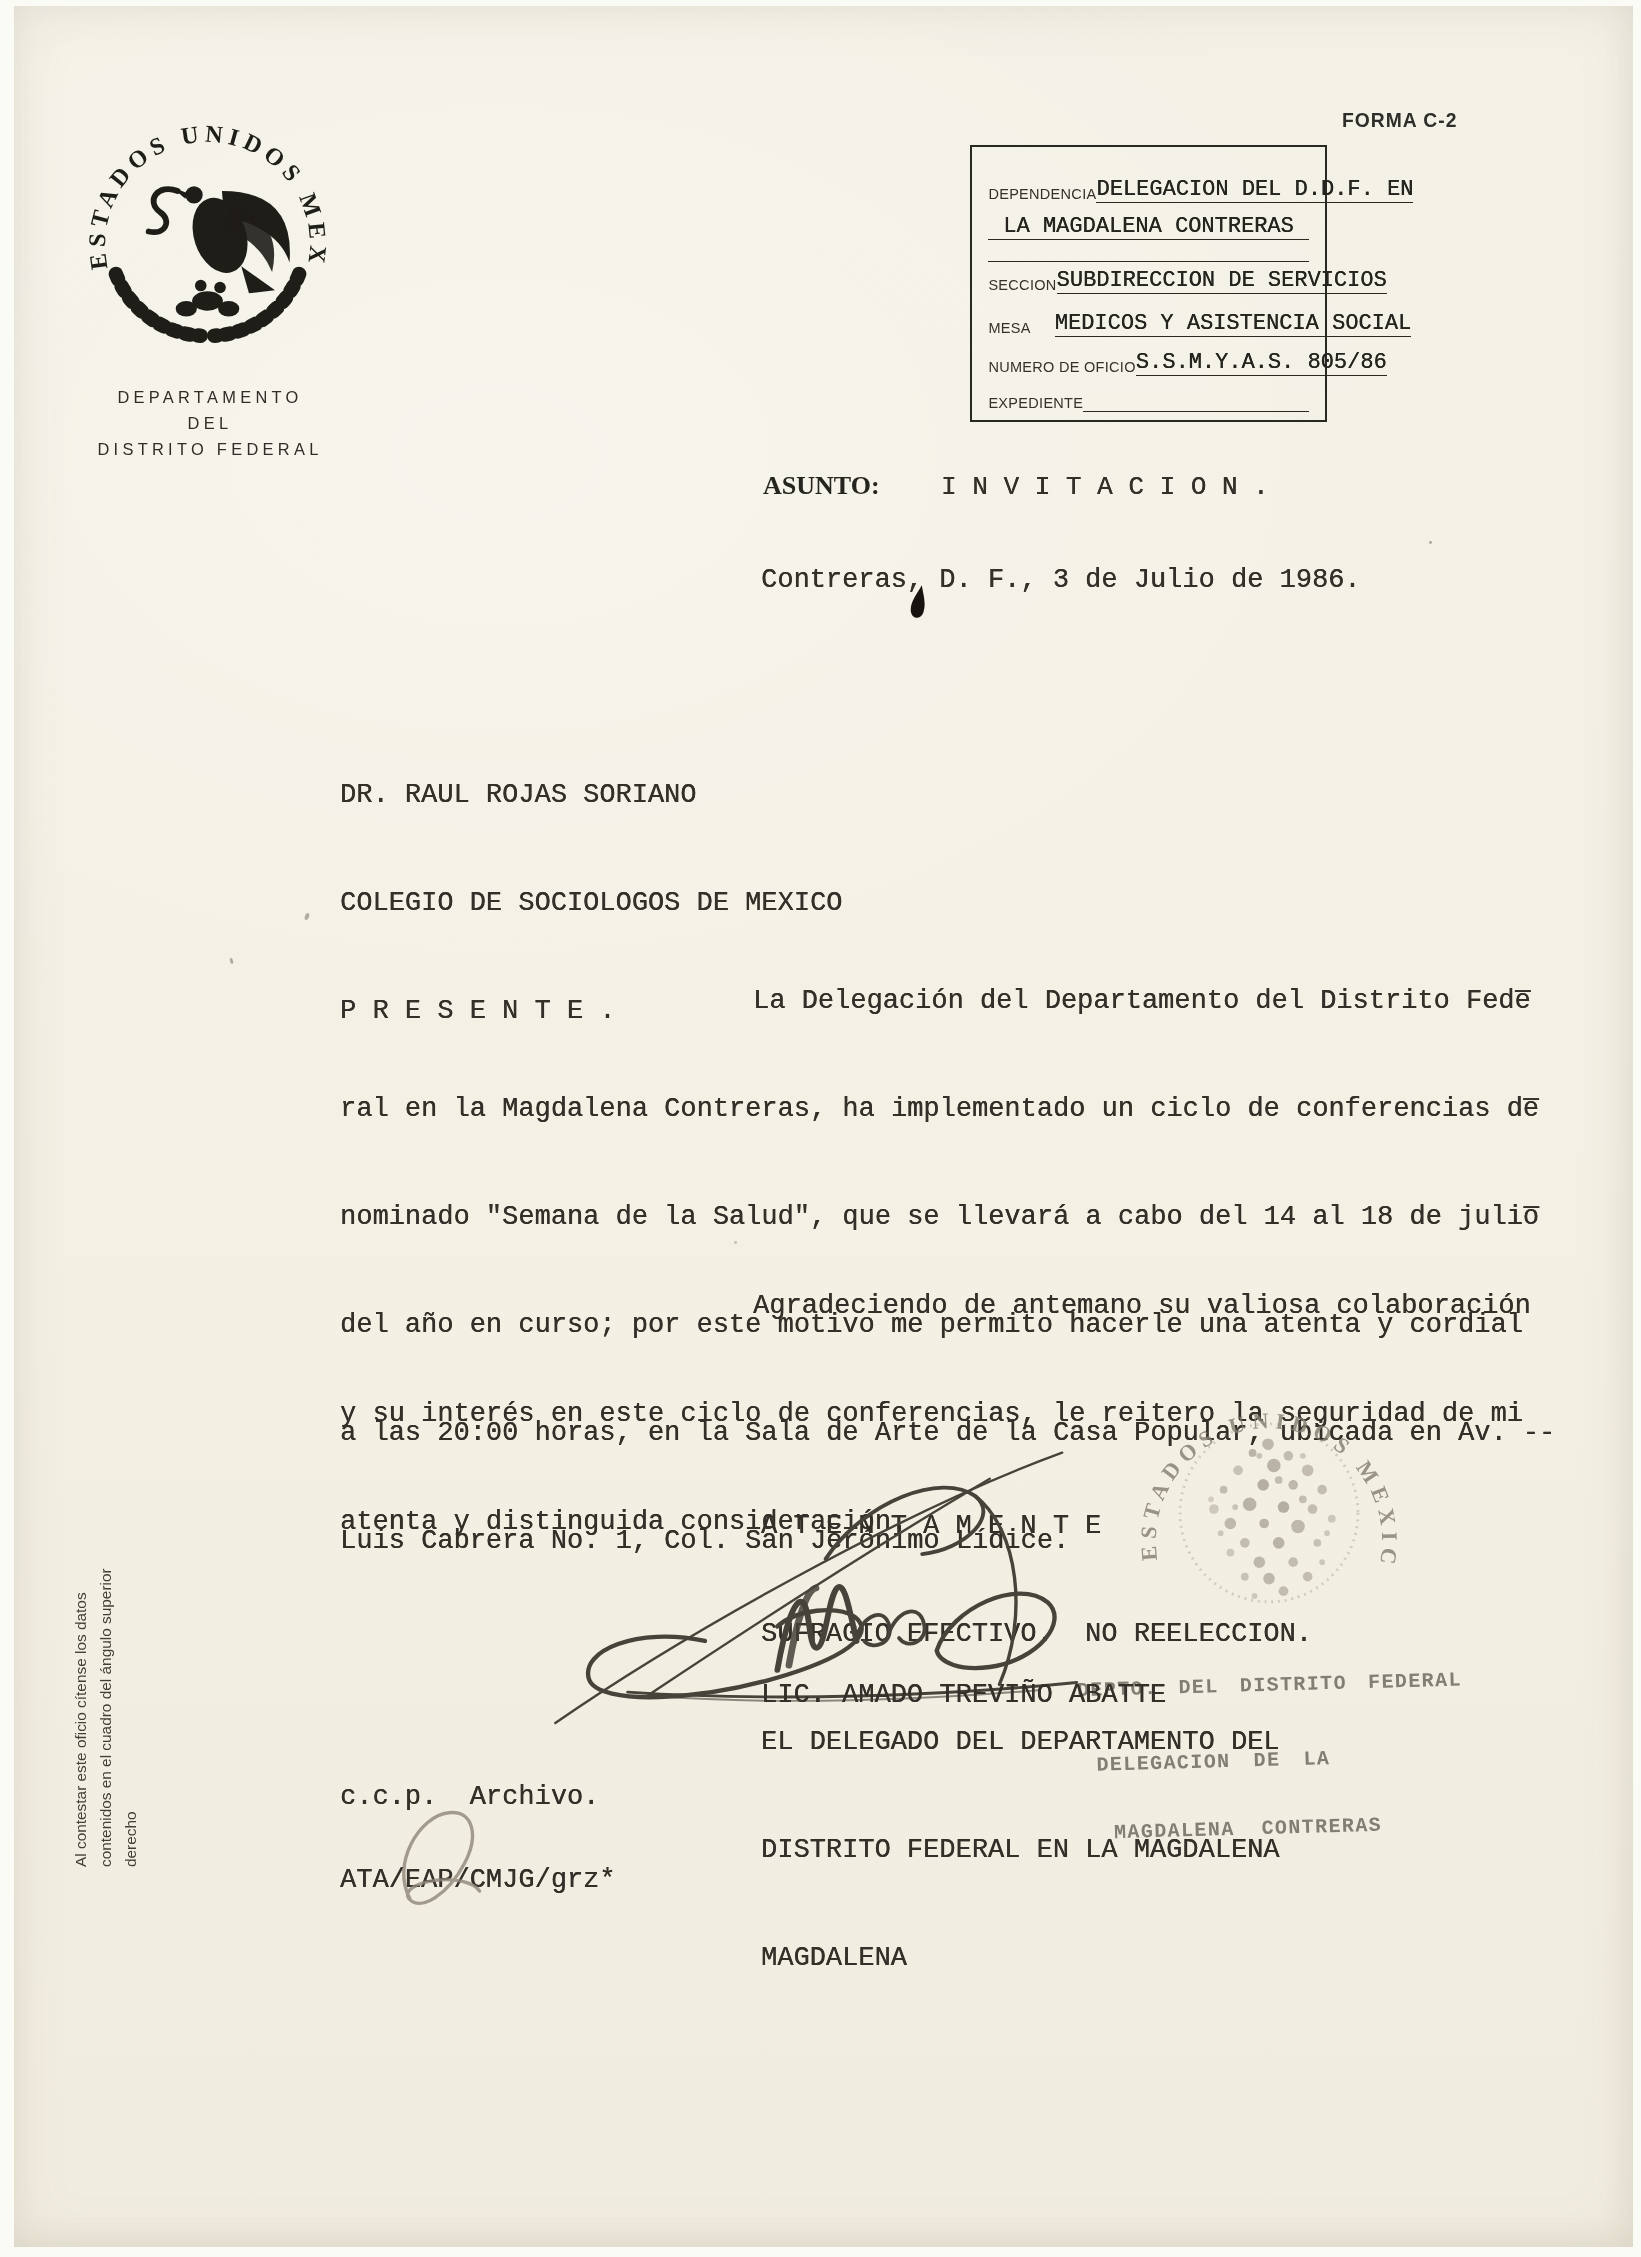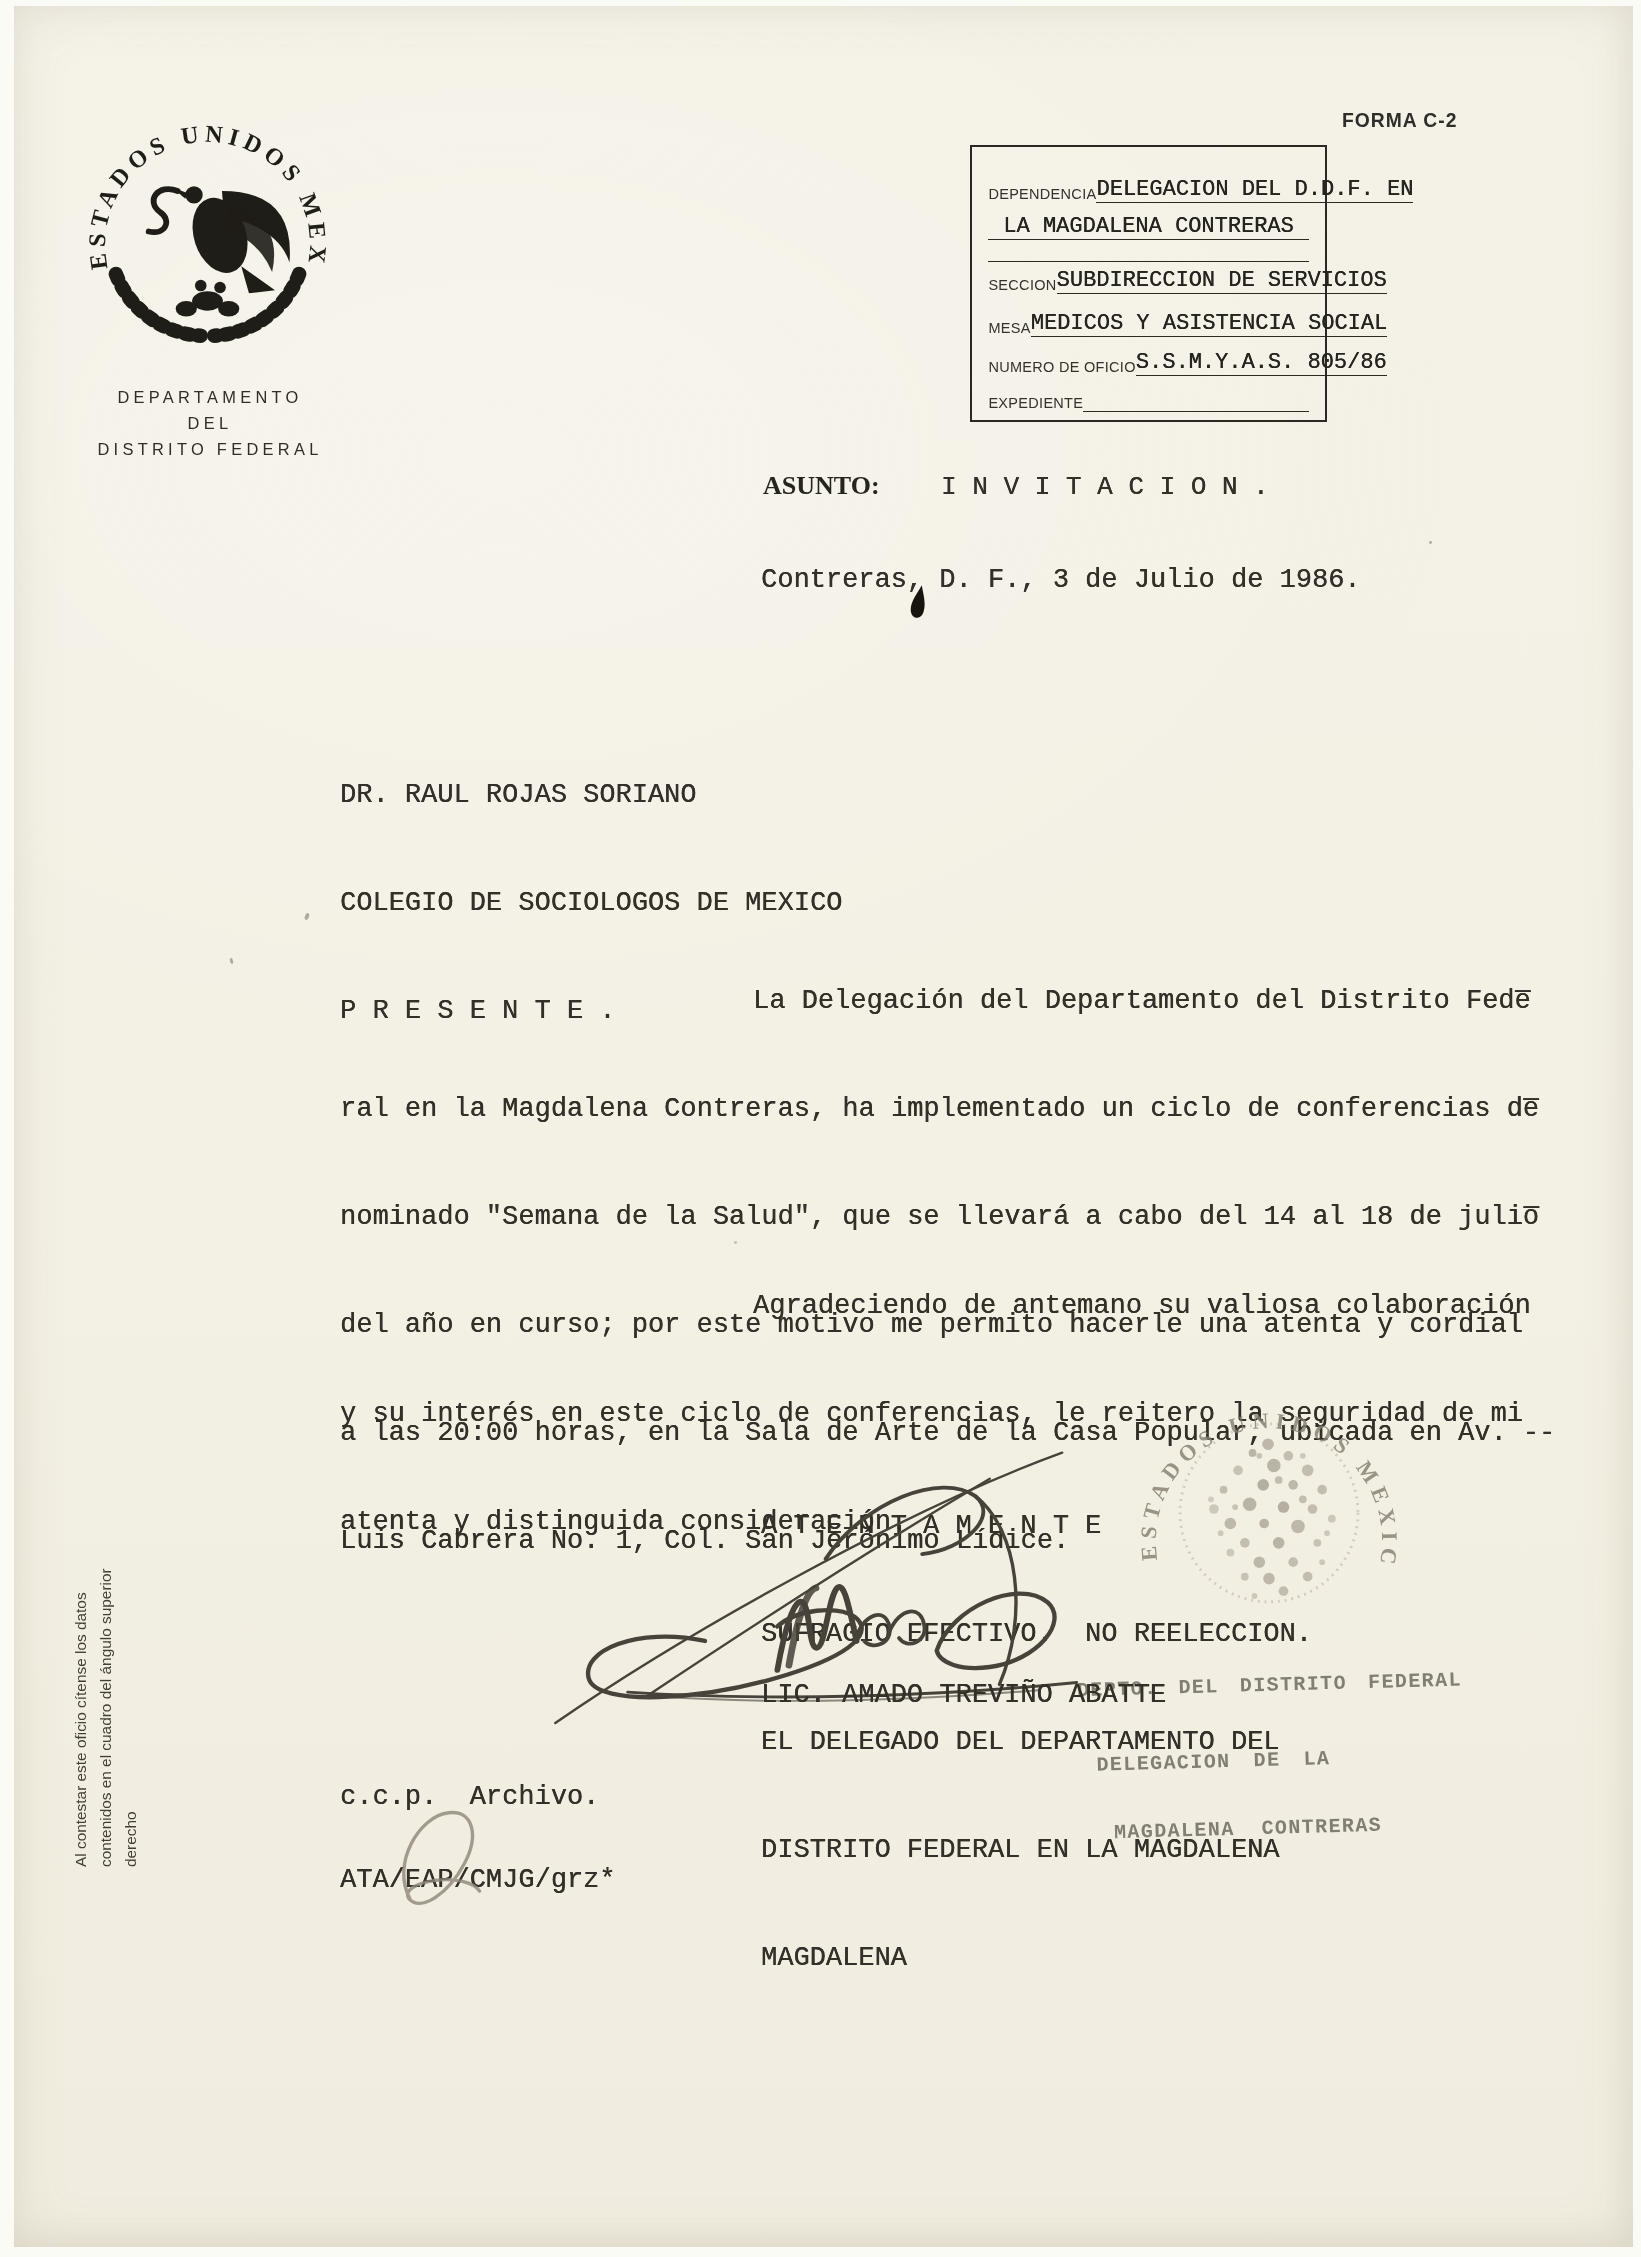--- a/index.html
+++ b/index.html
@@ -107,21 +107,21 @@
       <span class="fval mono">DELEGACION DEL D.D.F. EN</span>
     </div>
     <div class="frow" style="top:62px;height:31px;">
       <span class="fval mono">LA MAGDALENA CONTRERAS</span>
     </div>
     <div class="frule" style="top:114px;"></div>
     <div class="frow" style="top:116px;height:31px;">
       <span class="flabel">SECCION</span>
       <span class="fval mono">SUBDIRECCION DE SERVICIOS</span>
     </div>
-    <div class="frow" style="top:158px;height:32px;">
+    <div class="frow" style="top:158px;height:32px;gap:24px;">
       <span class="flabel">MESA</span>
       <span class="fval mono">MEDICOS Y ASISTENCIA SOCIAL</span>
     </div>
     <div class="frow" style="top:196px;height:33px;">
       <span class="flabel">NUMERO DE OFICIO</span>
       <span class="fval mono">S.S.M.Y.A.S. 805/86</span>
     </div>
     <div class="frow" style="top:234px;height:31px;">
       <span class="flabel">EXPEDIENTE</span>
       <span class="fval mono"></span>

